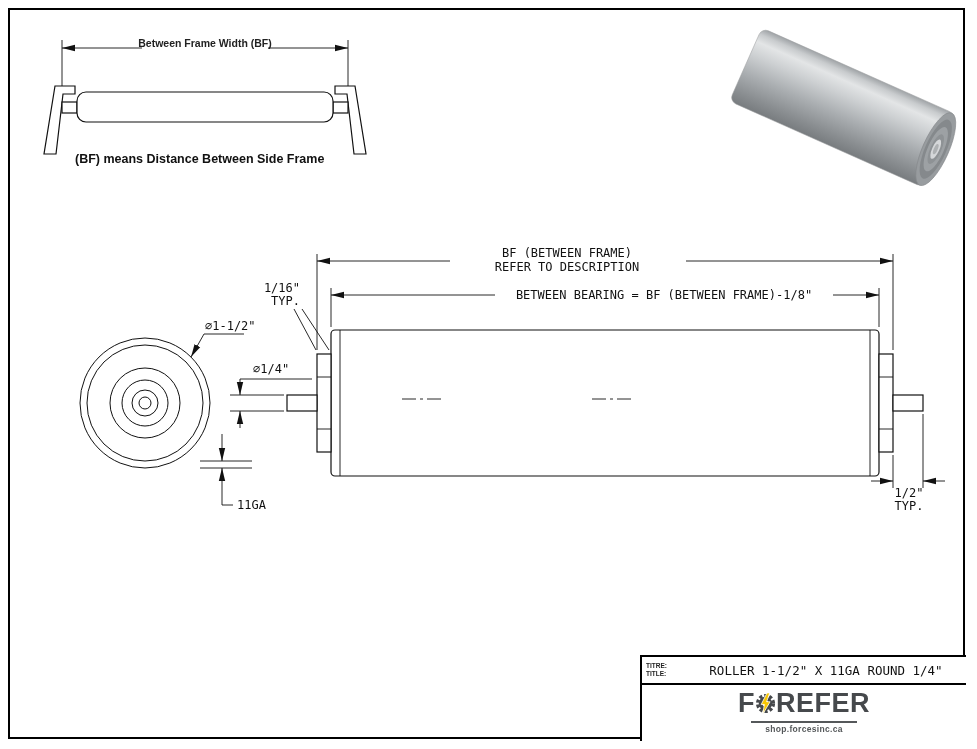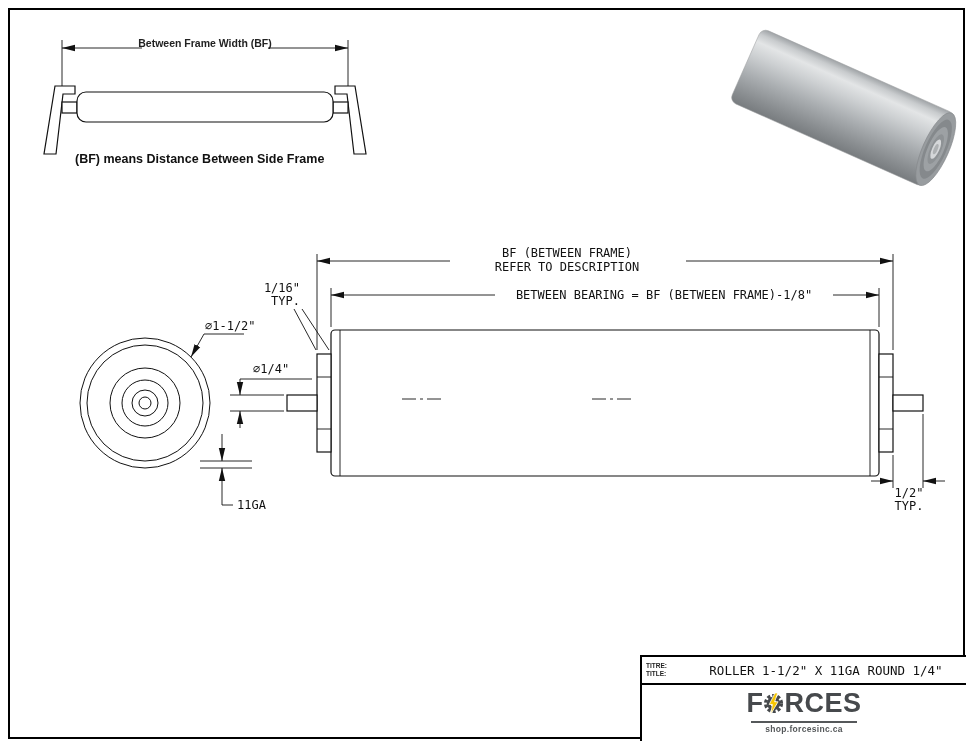--- a/index.html
+++ b/index.html
@@ -162,17 +162,17 @@
   </div>
   <div class="tb-row2">
     <div class="logo">
       <span class="logo-txt">F</span>
       <svg viewBox="0 0 24 24" width="23" height="23">
         <circle cx="12" cy="12" r="8.2" fill="none" stroke="#46494c" stroke-width="3.6" stroke-dasharray="3.2 2.1"></circle>
         <circle cx="12" cy="12" r="7" fill="#46494c"></circle>
         <circle cx="12" cy="12" r="3.2" fill="#fff"></circle>
         <polygon points="13.6,1 7.5,13 10.8,13 9.2,23 16.8,10.2 13.2,10.2 16.4,1" fill="#f7c600" stroke="#fff" stroke-width="0.8"></polygon>
       </svg>
-      <span class="logo-txt">RCES</span>
+      <span class="logo-txt">REFER</span>
     </div>
     <div class="logo-site">shop.forcesinc.ca</div>
   </div>
 </div>
 
 </body></html>

